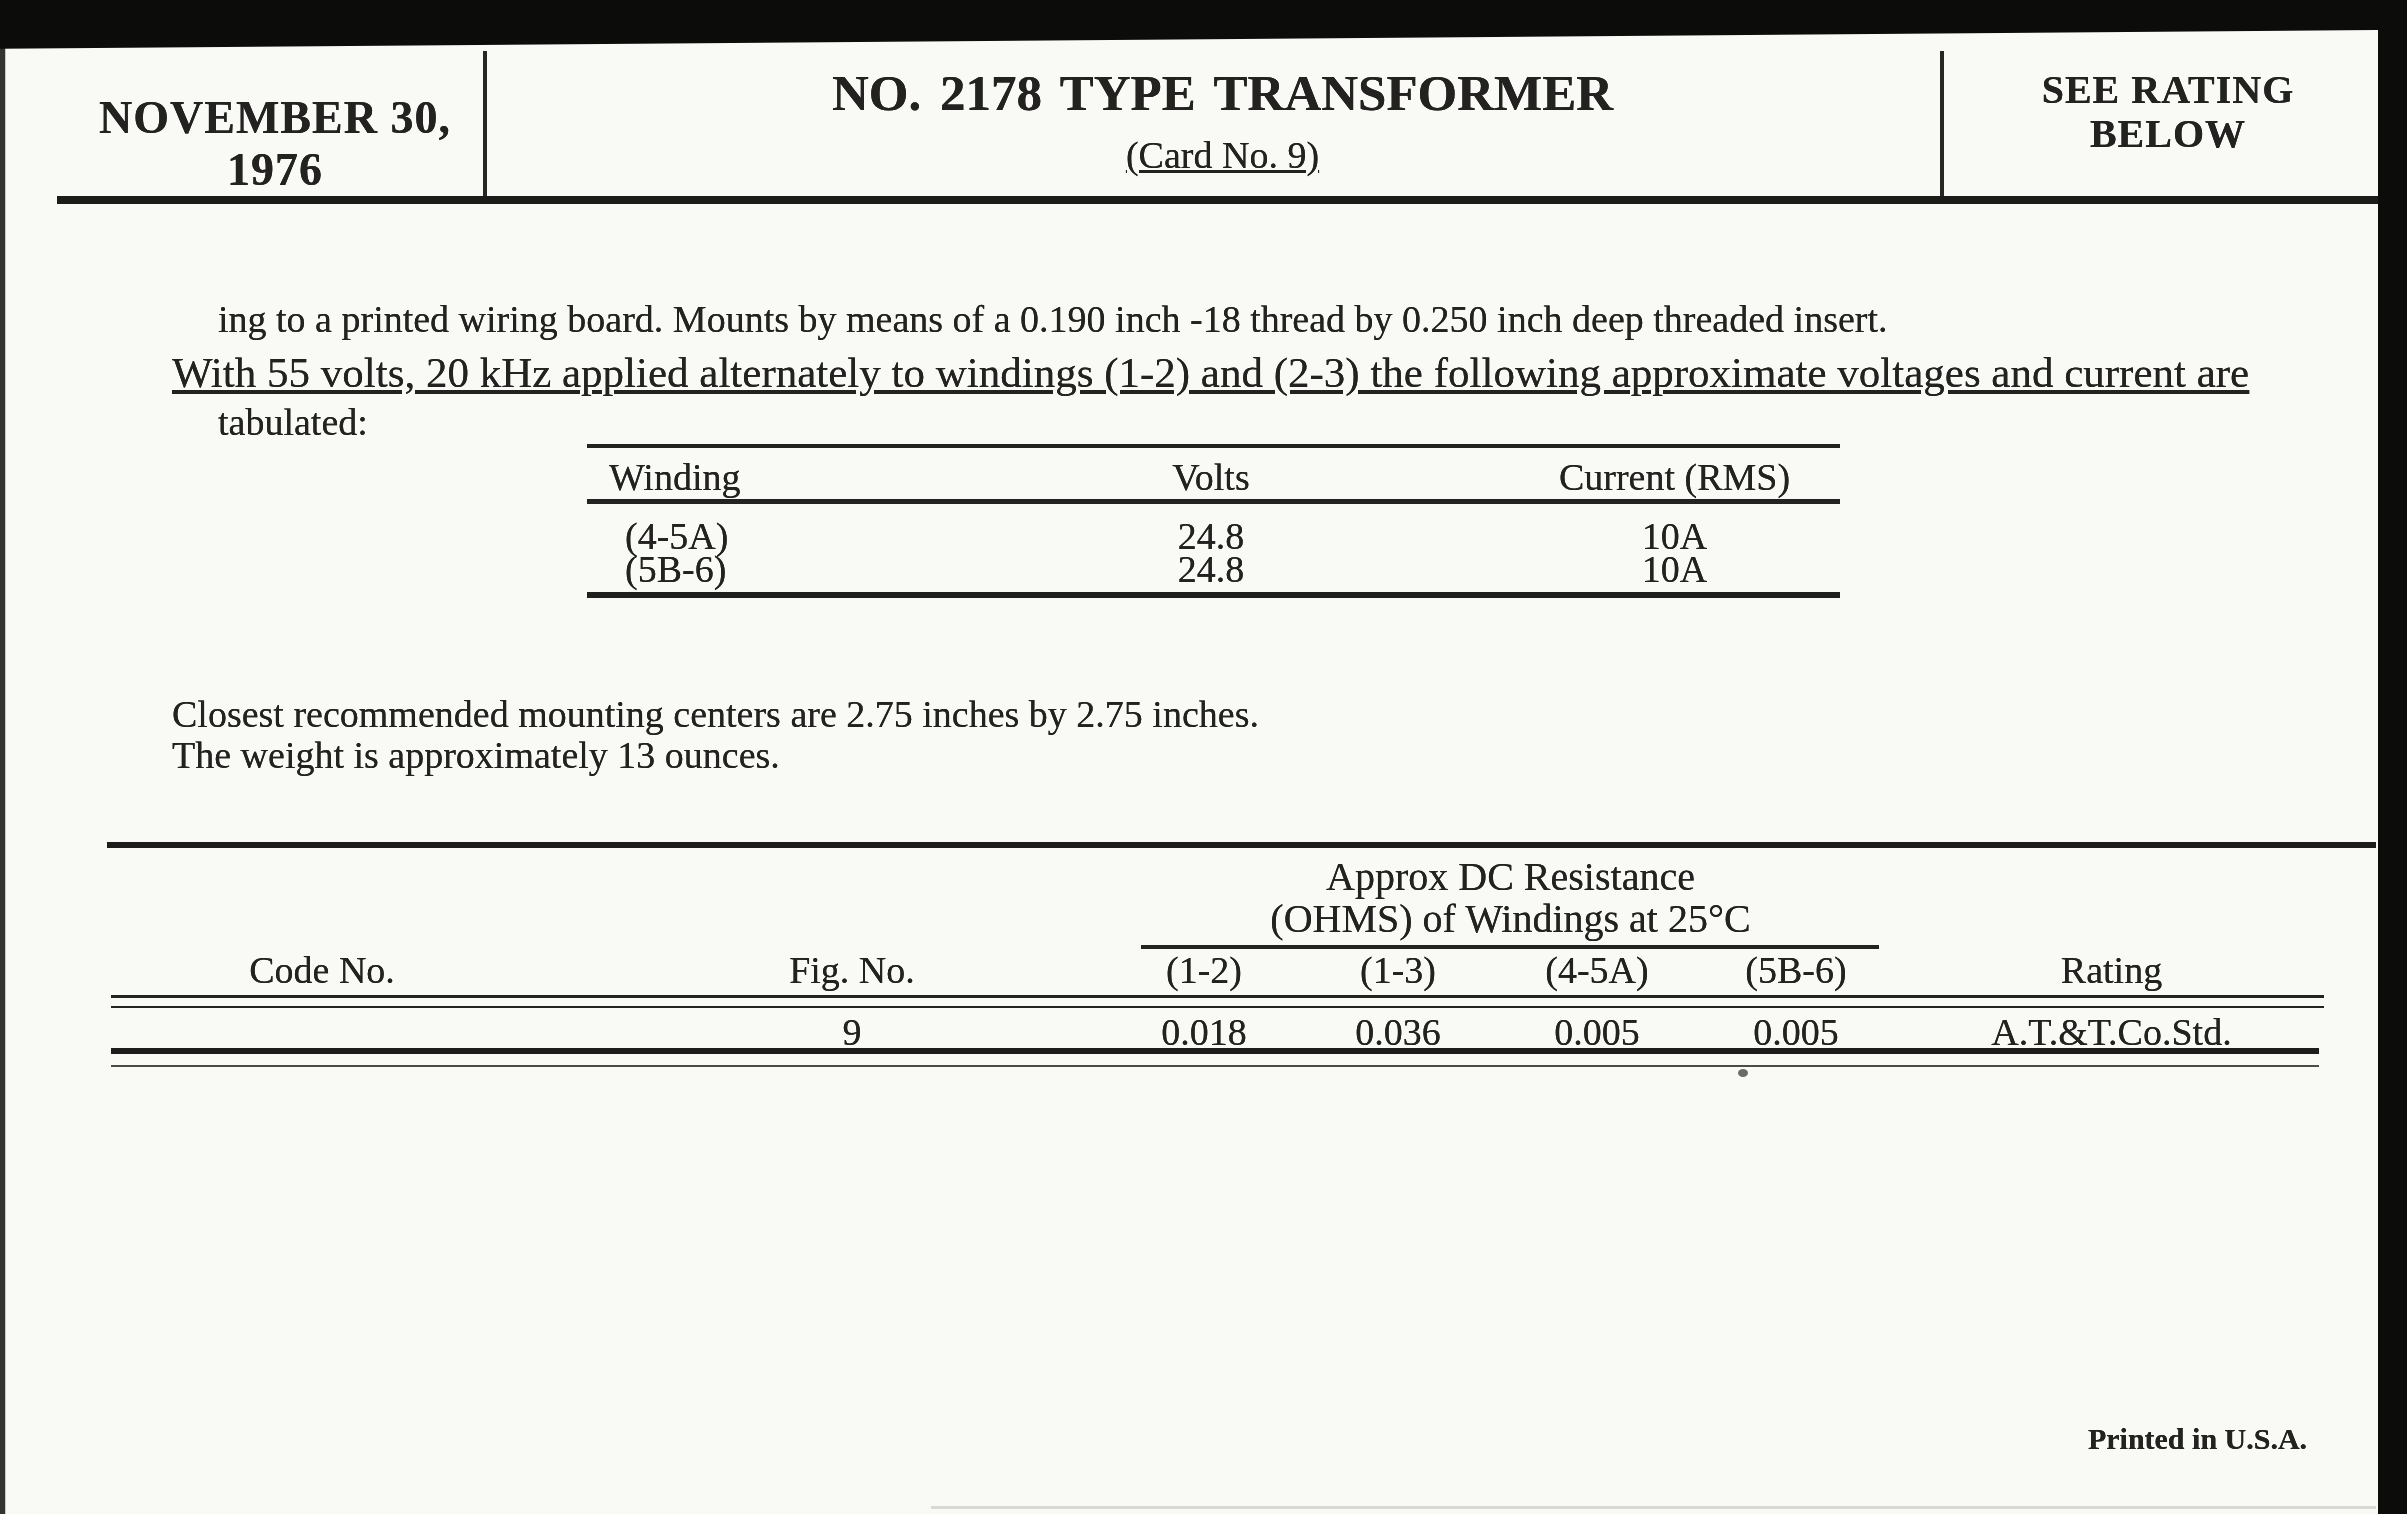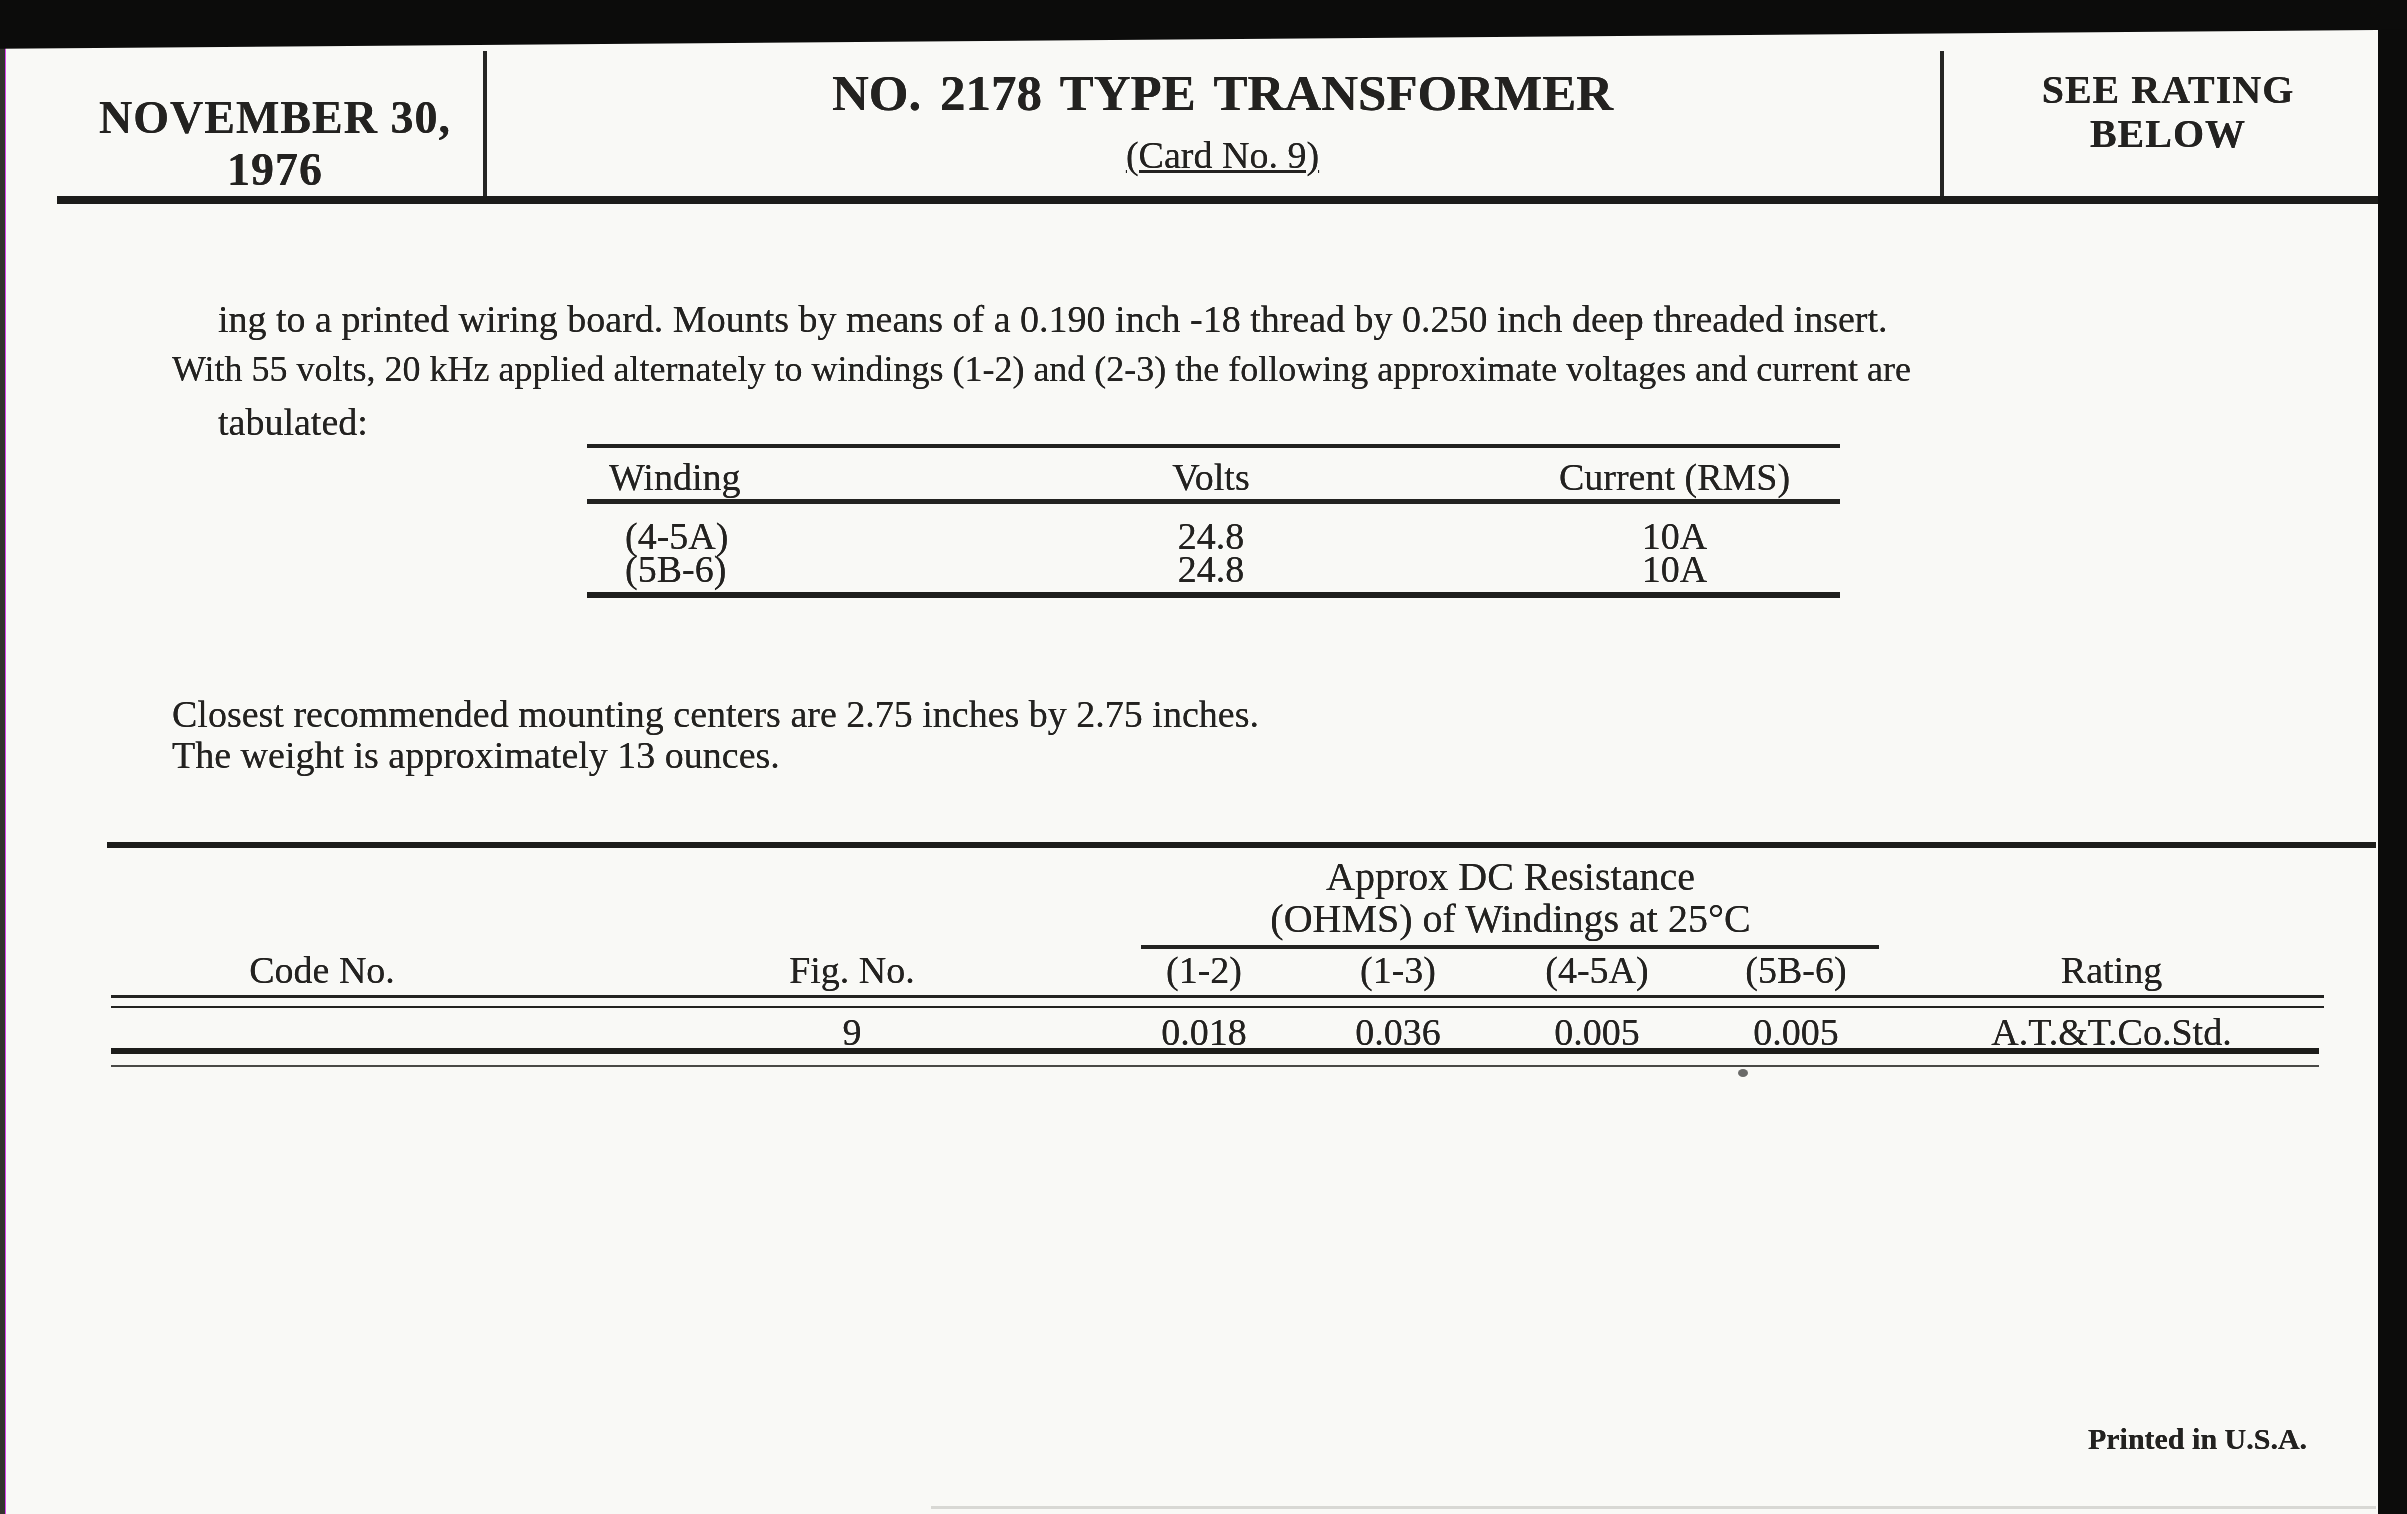--- a/index.html
+++ b/index.html
@@ -1,18 +1,18 @@
 <!DOCTYPE html>
 <html><head>
 <meta charset="utf-8">
 <style>
   html,body{margin:0;padding:0;background:#000;}
   .page{
     position:relative;width:2408px;height:1515px;overflow:hidden;
-    background:#d946ef;
+    background:#f0abfc;
     font-family:"Liberation Serif","DejaVu Serif",serif;
     color:#232220;
   }
   .card{position:absolute;left:6px;top:0;width:2372px;height:1515px;background:#f9f9f6;}
   .topbar{position:absolute;left:-40px;top:-119px;width:2534px;height:168px;background:#0c0c0b;
     transform:rotate(-0.45deg);transform-origin:left bottom;z-index:6;}
   .rightbar{position:absolute;right:0;top:0;width:30px;height:1515px;background:#0c0c0b;z-index:5;}
   .leftline{position:absolute;left:0;top:42px;width:5px;height:1473px;background:#34332f;z-index:5;}
   .txt{position:absolute;white-space:pre;line-height:1.12;text-shadow:0 0 0.5px currentColor;}
   .b{font-weight:700;}
@@ -45,21 +45,21 @@
   <div class="txt ctr" style="left:683px;top:134px;width:1079px;font-size:38px;text-decoration:underline;">(Card No. 9)</div>
 
   <div class="rule" style="left:1940px;top:51px;width:4px;height:145px;background:#262624;"></div>
 
   <div class="txt b ctr" style="left:1985px;top:112px;width:366px;font-size:40px;letter-spacing:1px;">BELOW</div>
   <div class="txt b ctr" style="left:1985px;top:68px;width:366px;font-size:40px;letter-spacing:1px;">SEE RATING</div>
 
   <div class="rule" style="left:57px;top:196px;width:2321px;height:0;border-top:8px solid #1c1c1a;"></div>
 
   <div class="txt" style="left:218px;top:298px;font-size:38px;">ing to a printed wiring board. Mounts by means of a 0.190 inch -18 thread by 0.250 inch deep threaded insert.</div>
-  <div class="txt" style="left:172px;top:349px;font-size:36px;">With 55 volts, 20 kHz applied alternately to windings (1-2) and (2-3) the following approximate voltages and current are</div>
+  <div class="txt" style="left:172px;top:349px;font-size:43px;text-decoration:underline;">With 55 volts, 20 kHz applied alternately to windings (1-2) and (2-3) the following approximate voltages and current are</div>
   <div class="txt" style="left:218px;top:401px;font-size:38px;">tabulated:</div>
 
   <div style="position:absolute;left:587px;top:444px;width:1253px;height:158px;">
     <div class="rule" style="left:0;top:0;width:1253px;height:0;border-top:4px solid #222220;"></div>
     <div style="position:absolute;left:0;top:11px;width:1253px;height:44px;">
       <div class="rcell" style="left:22px;width:327px;text-align:left;font-size:38px;">Winding</div>
       <div class="rcell" style="left:327px;width:594px;font-size:38px;">Volts</div>
       <div class="rcell" style="left:921px;width:333px;font-size:38px;">Current (RMS)</div>
     </div>
     <div class="rule" style="left:0;top:55px;width:1253px;height:0;border-top:5px solid #232321;"></div>

